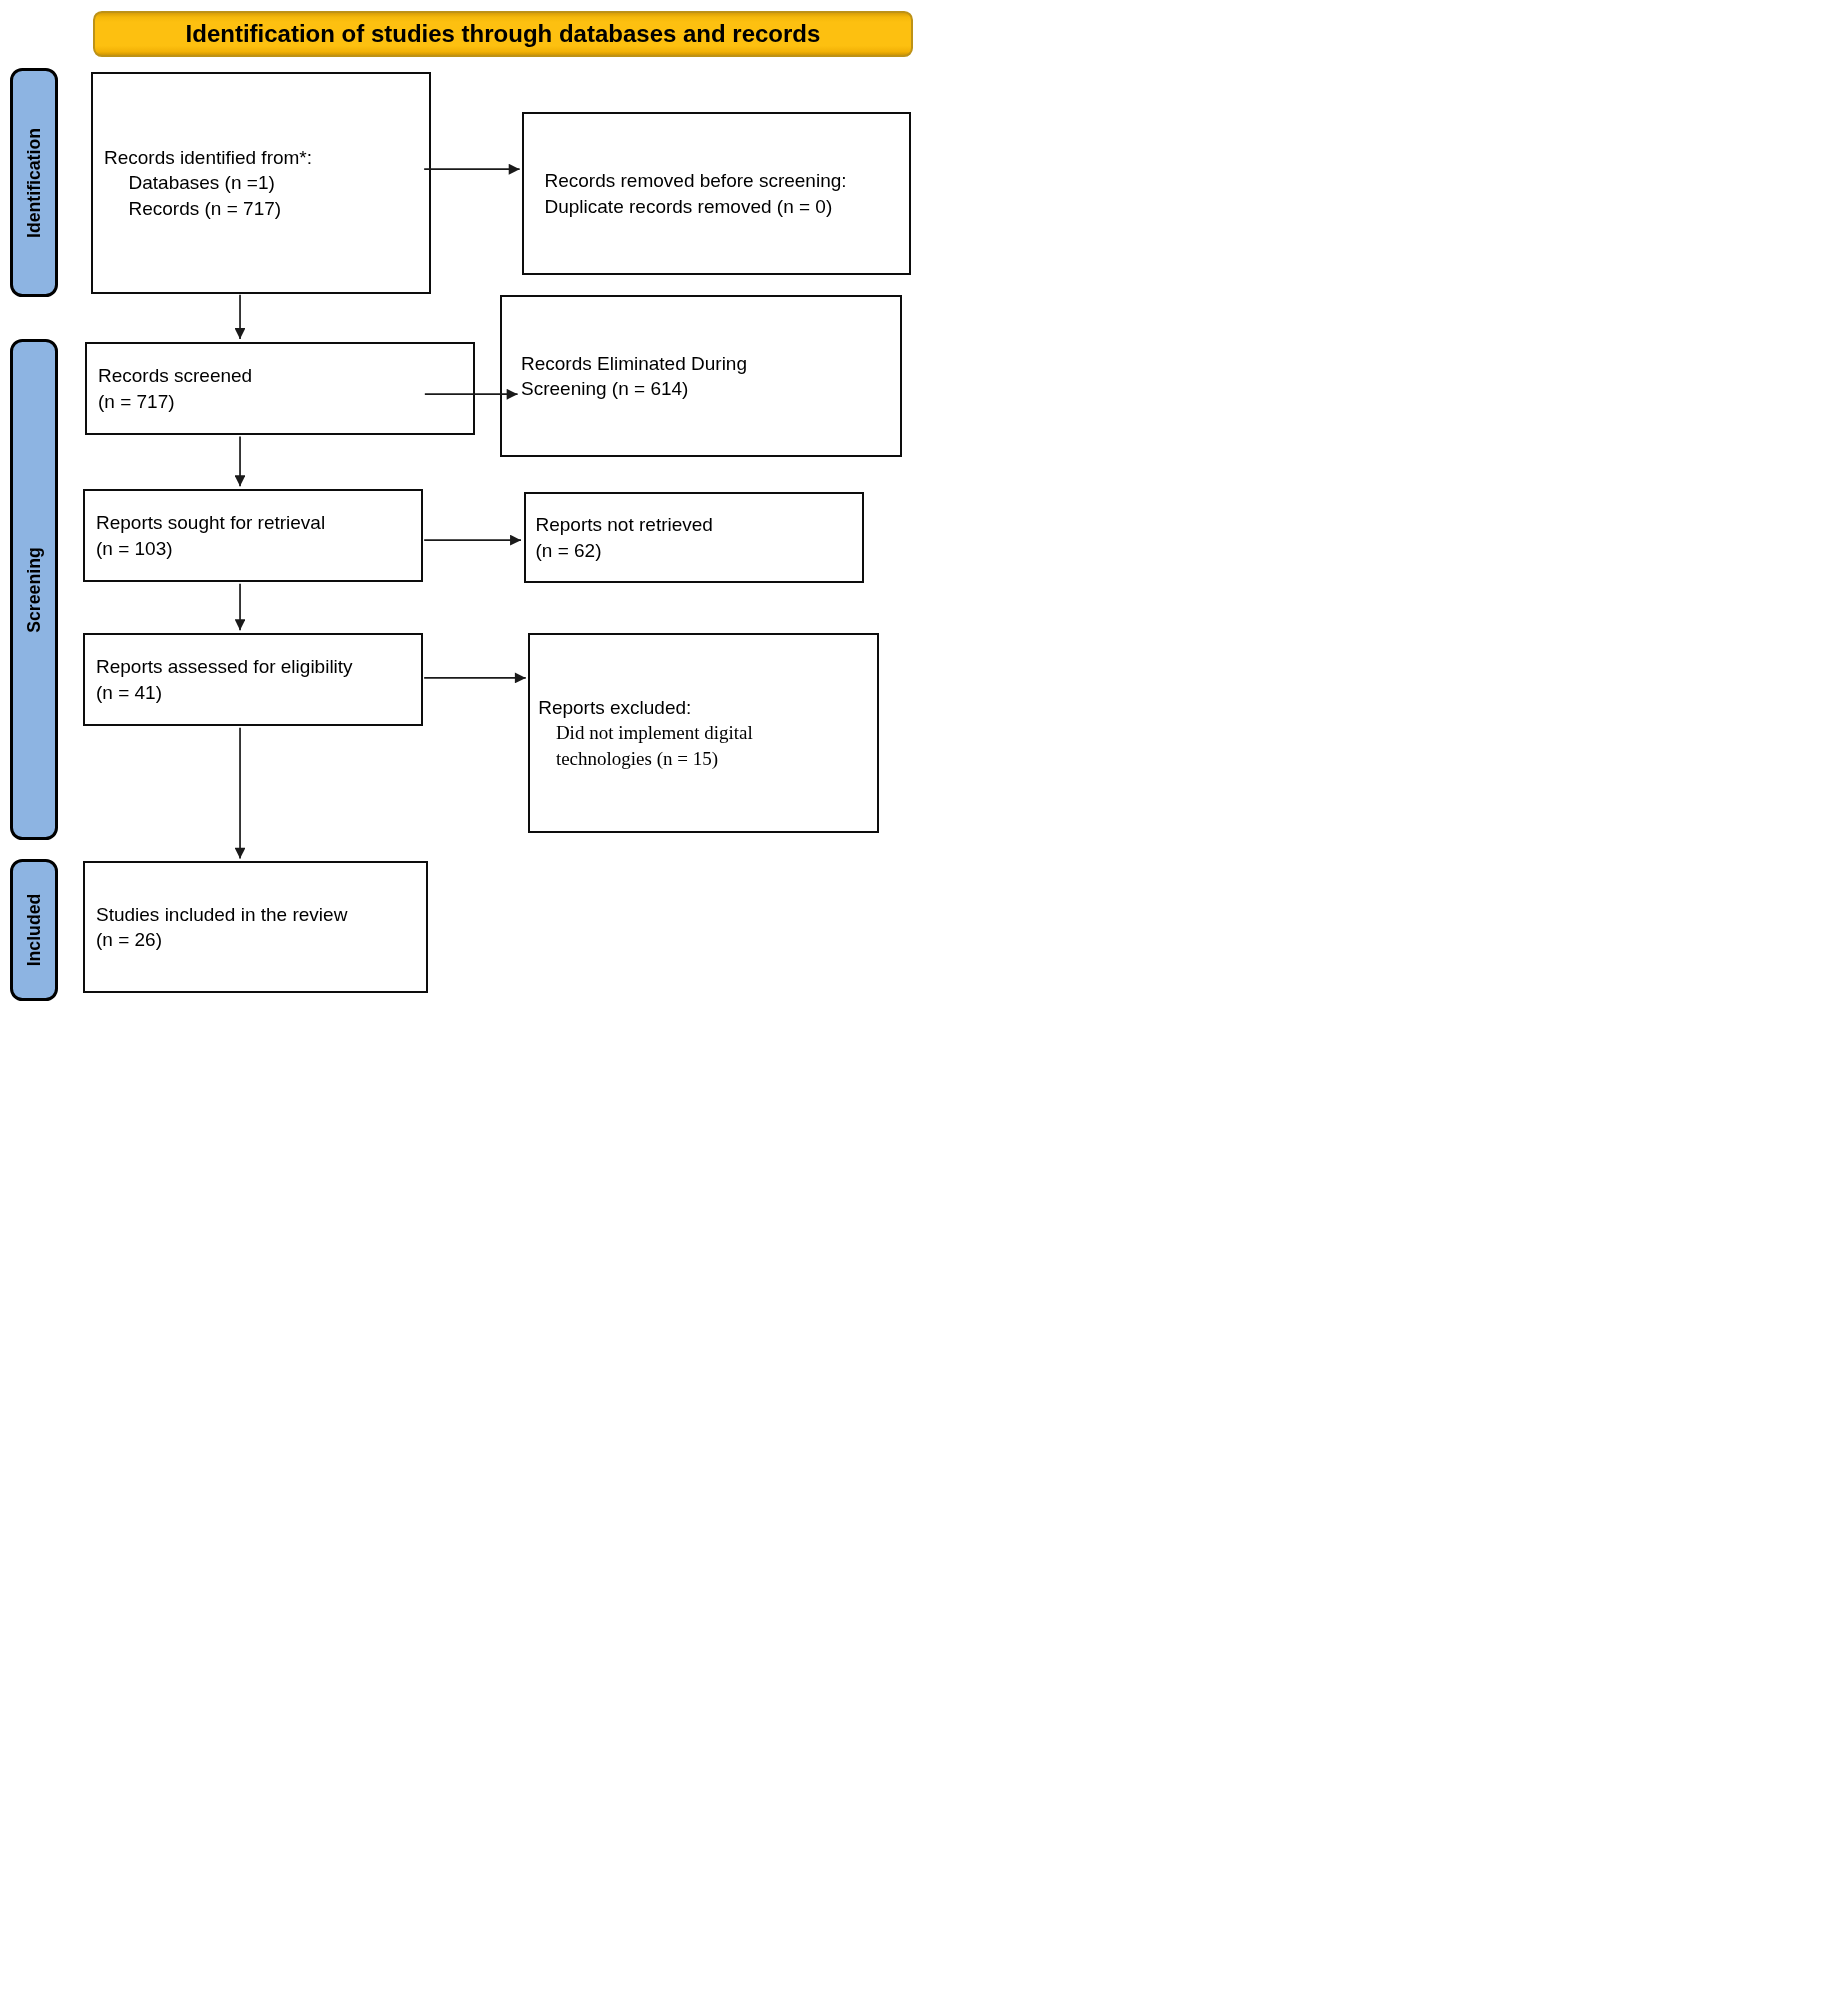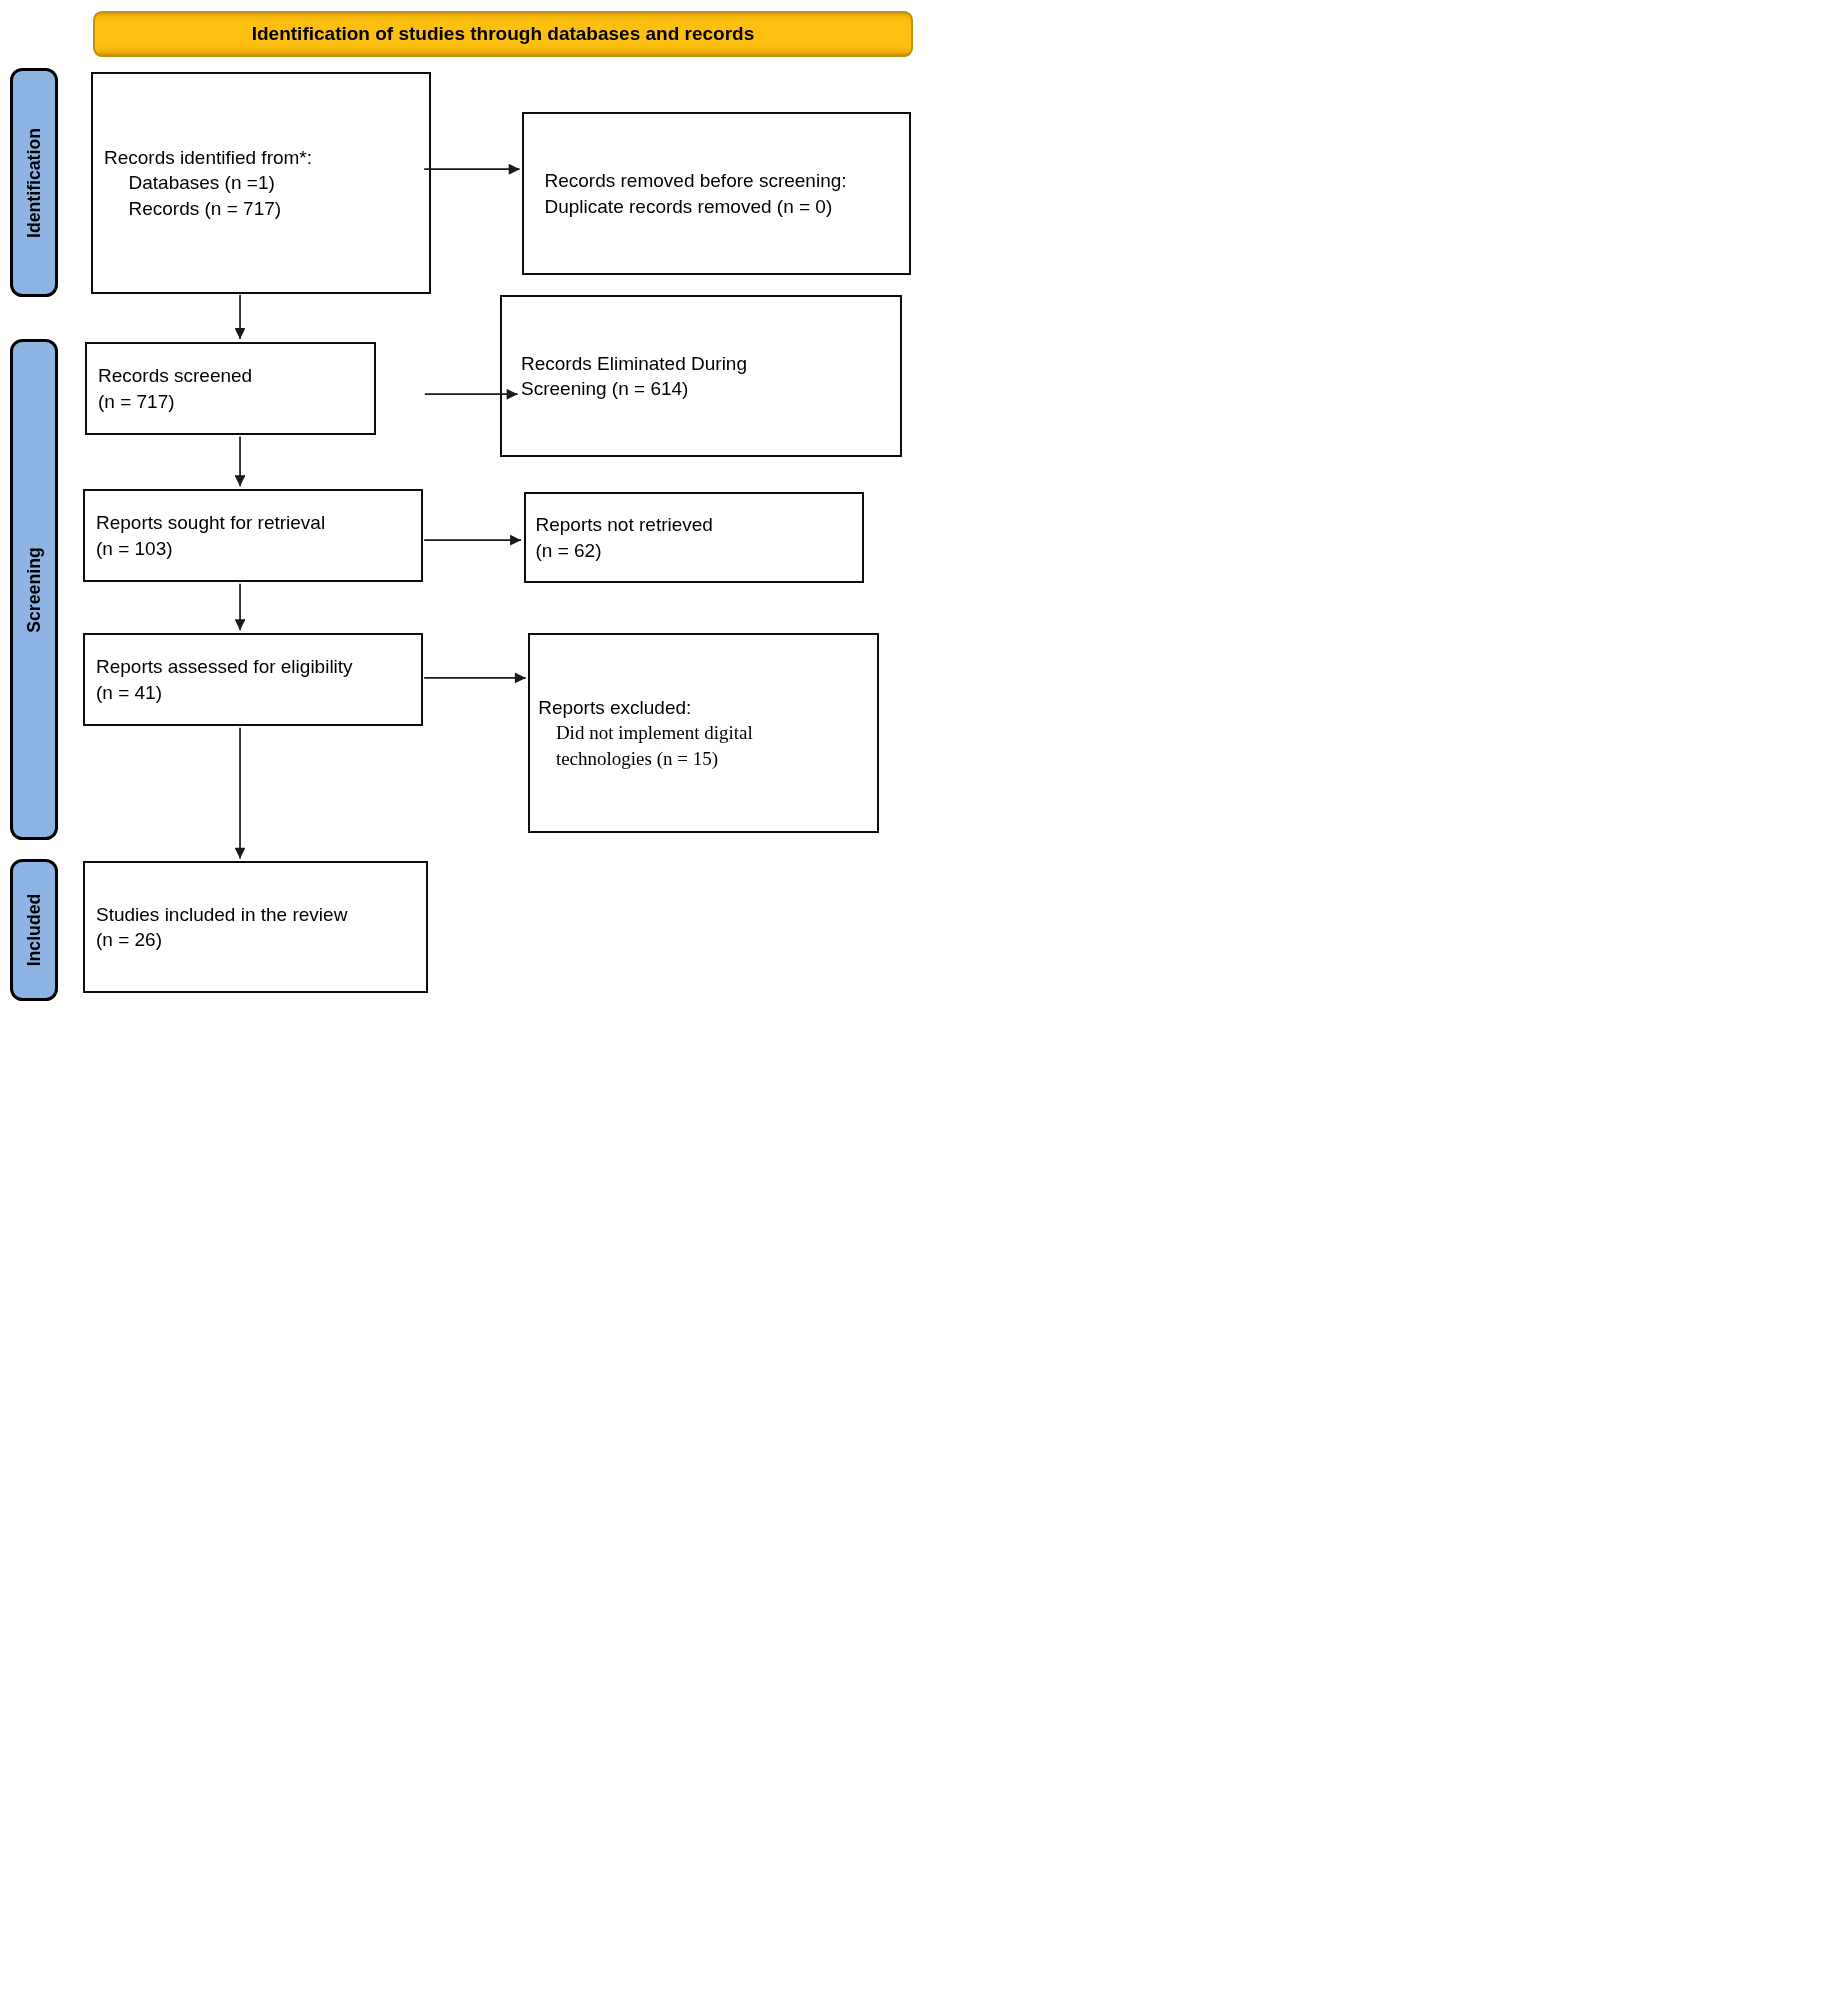--- a/index.html
+++ b/index.html
@@ -5,21 +5,21 @@
   html,body{margin:0;padding:0;background:#ffffff;}
   body{font-family:"Liberation Sans","DejaVu Sans",sans-serif;color:#000;}
   .canvas{position:relative;width:924px;height:1008px;background:#fff;overflow:hidden;}
 
   
   .banner{
     position:absolute;left:93px;top:11px;width:820px;height:46px;
     background:linear-gradient(180deg,#d99e06 0%,#f5b80a 10%,#fdc010 22%,#fdc010 78%,#f2b106 92%,#cf9704 100%);
     border:2px solid #bd9217;border-radius:8.9px;
     display:flex;align-items:center;justify-content:center;
-    font-weight:bold;font-size:19px;box-sizing:border-box;
+    font-weight:bold;font-size:24px;box-sizing:border-box;
   }
 
   
   .stage{
     position:absolute;left:10.2px;width:48px;background:#8DB4E2;
     border:3.4px solid #000;border-radius:12.3px;box-sizing:border-box;
   }
   .stage span{
     position:absolute;top:50%;left:50%;
     transform:translate(-50%,-50%) rotate(-90deg);
@@ -55,21 +55,21 @@
   <div class="stage" style="top:859px;height:142px;">
     <span>Included</span>
   </div>
 
   <div class="box" style="left:83px;top:72px;width:340px;height:222px;margin-left:8px;">
     <div>Records identified from*:</div>
     <div class="ind1">Databases (n =1)</div>
     <div class="ind1">Records (n = 717)</div>
   </div>
 
-  <div class="box" style="left:85px;top:342px;width:291px;height:93px;">
+  <div class="box" style="left:85px;top:342px;width:390px;height:93px;">
     <div>Records screened</div>
     <div>(n = 717)</div>
   </div>
 
   <div class="box" style="left:83px;top:489px;width:340px;height:93px;">
     <div>Reports sought for retrieval</div>
     <div>(n = 103)</div>
   </div>
 
   <div class="box" style="left:83px;top:633px;width:340px;height:93px;">

